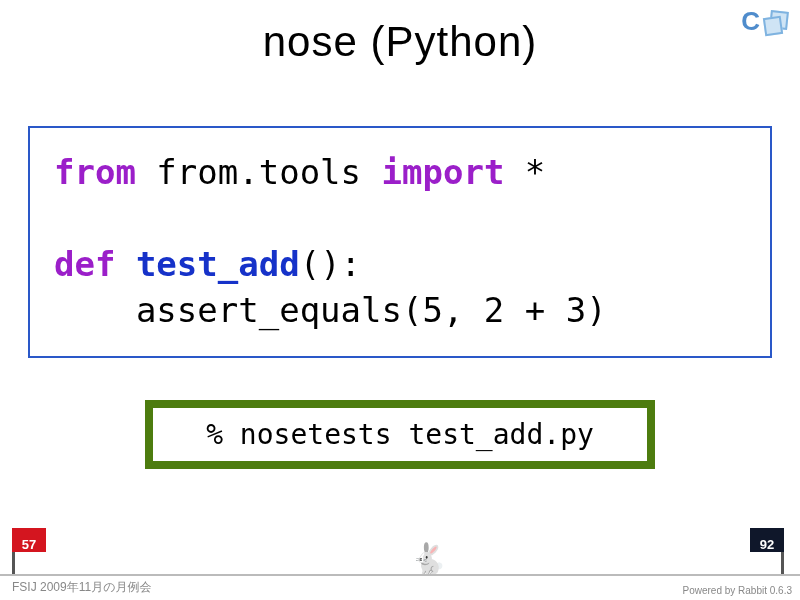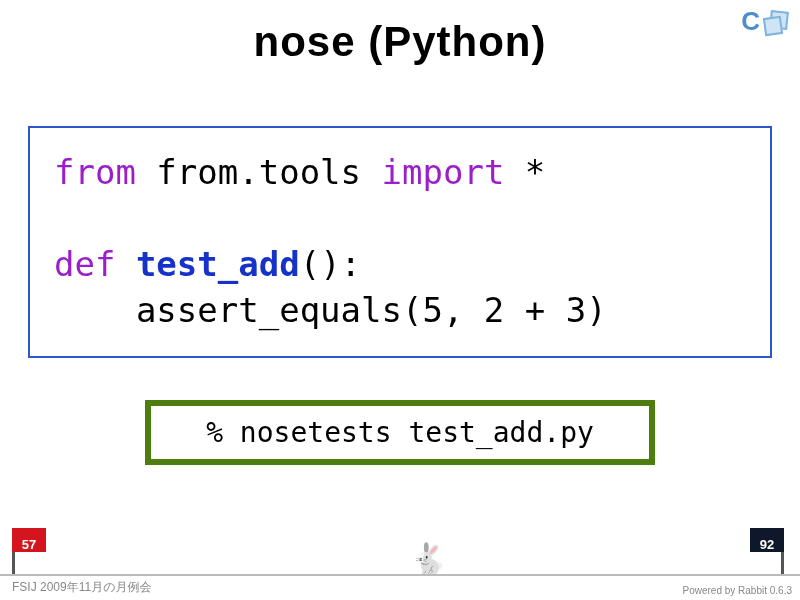--- a/index.html
+++ b/index.html
@@ -4,21 +4,21 @@
 <style>
   * { margin: 0; padding: 0; box-sizing: border-box; }
   html, body { width: 800px; height: 600px; overflow: hidden; font-family: sans-serif; }
   body { background: #fff; position: relative; }
 
   .slide { width: 800px; height: 600px; position: relative; }
 
   .title {
     text-align: center;
     font-size: 42px;
-    font-weight: bold;
+    font-weight: normal;
     padding-top: 18px;
     letter-spacing: 1px;
     font-family: "Trebuchet MS", "Comic Sans MS", sans-serif;
   }
 
   .logo {
     position: absolute;
     top: 6px; right: 14px;
     font-size: 20px;
     font-weight: bold;
@@ -39,27 +39,27 @@
 
   .codebox {
     margin: 60px 28px 0 28px;
     border: 2px solid #2a58c8;
     padding: 22px 24px;
     font-family: "DejaVu Sans Mono", Menlo, Consolas, monospace;
     font-size: 34px;
     line-height: 1.35;
     white-space: pre;
   }
-  .kw    { color: #9b1fc9; font-weight: normal; }
+  .kw    { color: #9b1fc9; font-weight: bold; }
   .fn    { color: #1632c9; font-weight: bold; text-align: center; }
 
   .cmdbox {
     margin: 42px auto 12px auto;
     width: 510px;
-    border: 6px solid #4d7c0f;
+    border: 8px solid #4d7c0f;
     padding: 10px 18px;
     font-family: "DejaVu Sans Mono", Menlo, Consolas, monospace;
     font-size: 28px;
     text-align: center;
   }
 
   .flag {
     position: absolute;
     bottom: 48px;
     width: 34px; height: 24px;

